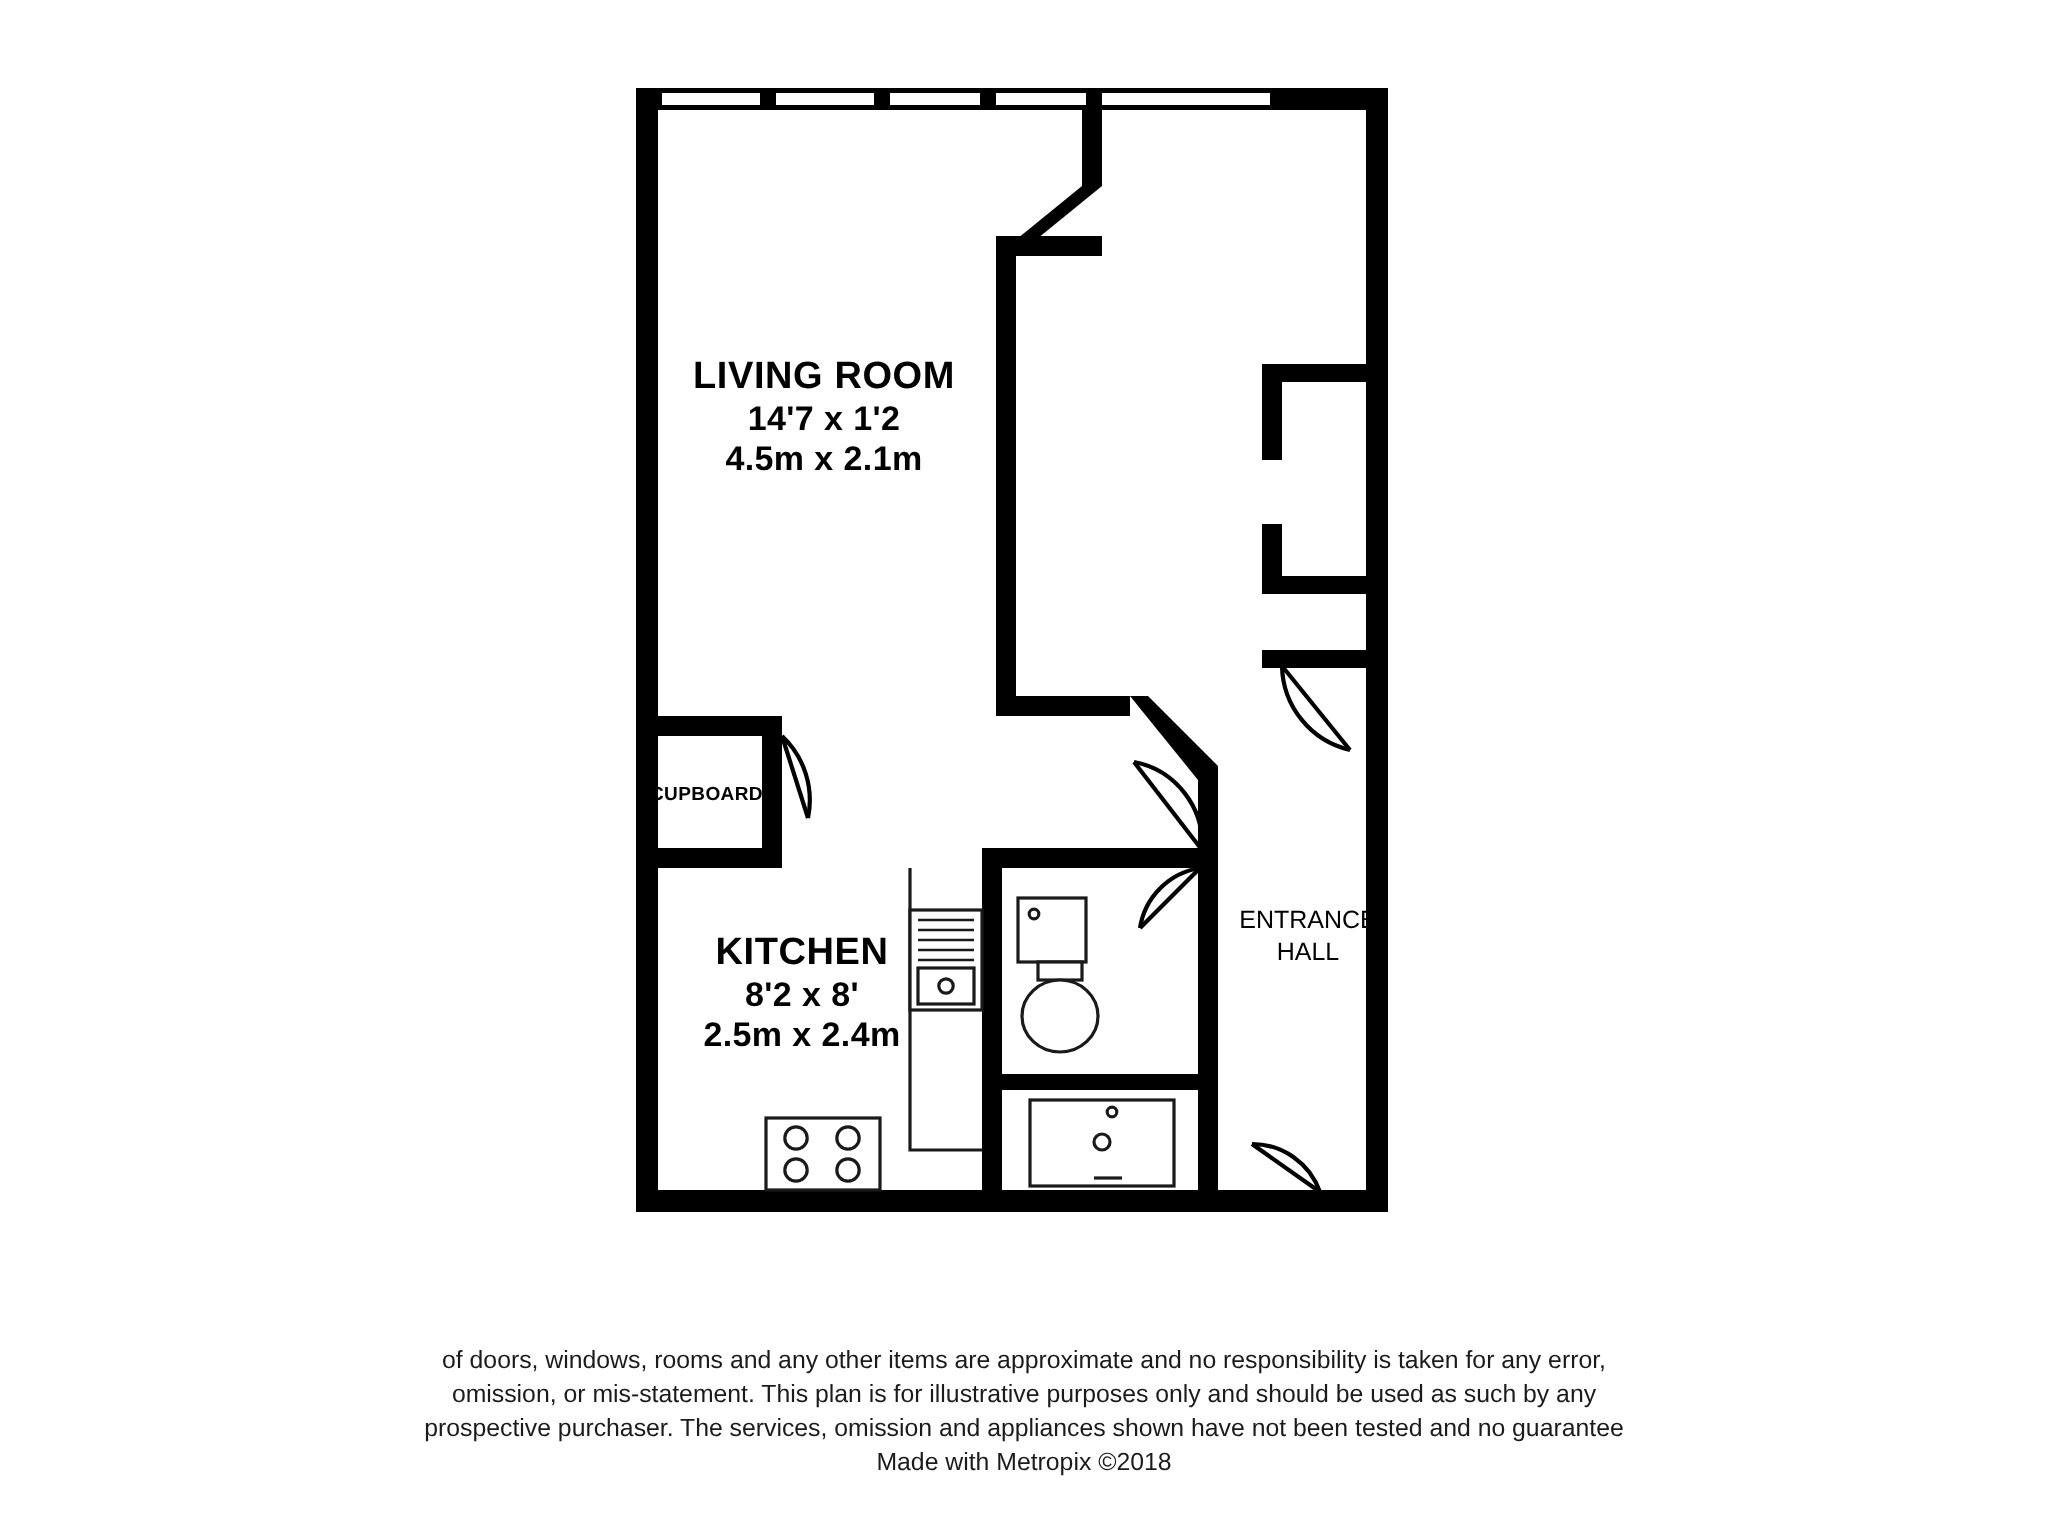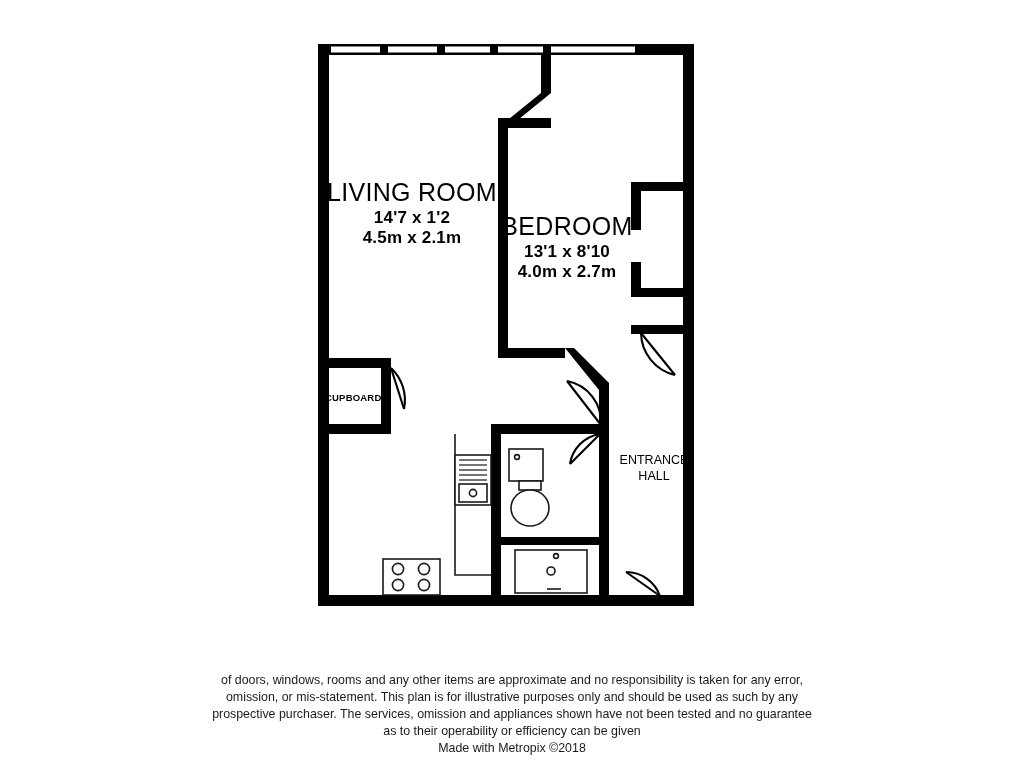--- a/index.html
+++ b/index.html
@@ -29,22 +29,22 @@
     width: 1024px;
     height: 768px;
   }
   .room-label {
     position: absolute;
     text-align: center;
     line-height: 1.18;
     white-space: nowrap;
   }
   .room-name {
-    font-weight: normal;
-    font-size: 25px;
+    font-weight: bold;
+    font-size: 19px;
     letter-spacing: 0.3px;
   }
   .room-dim {
     font-weight: bold;
     font-size: 17px;
     letter-spacing: 0.2px;
   }
   .small-label {
     position: absolute;
     font-size: 9.5px;
@@ -194,35 +194,34 @@
       <line x1="547" y1="589" x2="561" y2="589"></line>
     </g>
   </svg>
 
   <div class="room-label" id="living-room-label" style="left:288px; top:178px; width:248px;">
     <div class="room-name">LIVING ROOM</div>
     <div class="room-dim">14'7 x 1'2</div>
     <div class="room-dim">4.5m x 2.1m</div>
   </div>
 
-  <div class="room-label" id="bedroom-label" style="left:443px; top:212px; width:248px;">
-    <div class="room-name">BEDROOM</div>
-    <div class="room-dim">13'1 x 8'10</div>
-    <div class="room-dim">4.0m x 2.7m</div>
-  </div>
-
+
+  <div class="room-label" id="kitchen-label" style="left:277px; top:466px; width:248px;">
+    <div class="room-name">KITCHEN</div>
+    <div class="room-dim">8'2 x 8'</div>
+    <div class="room-dim">2.5m x 2.4m</div>
+  </div>
 
   <div class="small-label" id="cupboard-label" style="left:325px; top:392px; width:66px;">CUPBOARD</div>
 
   <div class="hall-label" id="entrance-hall-label" style="left:600px; top:453px; width:108px;">
     <div>ENTRANCE</div>
     <div>HALL</div>
   </div>
 
   <div id="disclaimer">
     <p>of doors, windows, rooms and any other items are approximate and no responsibility is taken for any error,</p>
     <p>omission, or mis-statement. This plan is for illustrative purposes only and should be used as such by any</p>
     <p>prospective purchaser. The services, omission and appliances shown have not been tested and no guarantee</p>
-    <p>as to their operability or efficiency can be given</p>
     <p id="credit">Made with Metropix ©2018</p>
   </div>
 
 </div>
 
 </body></html>

